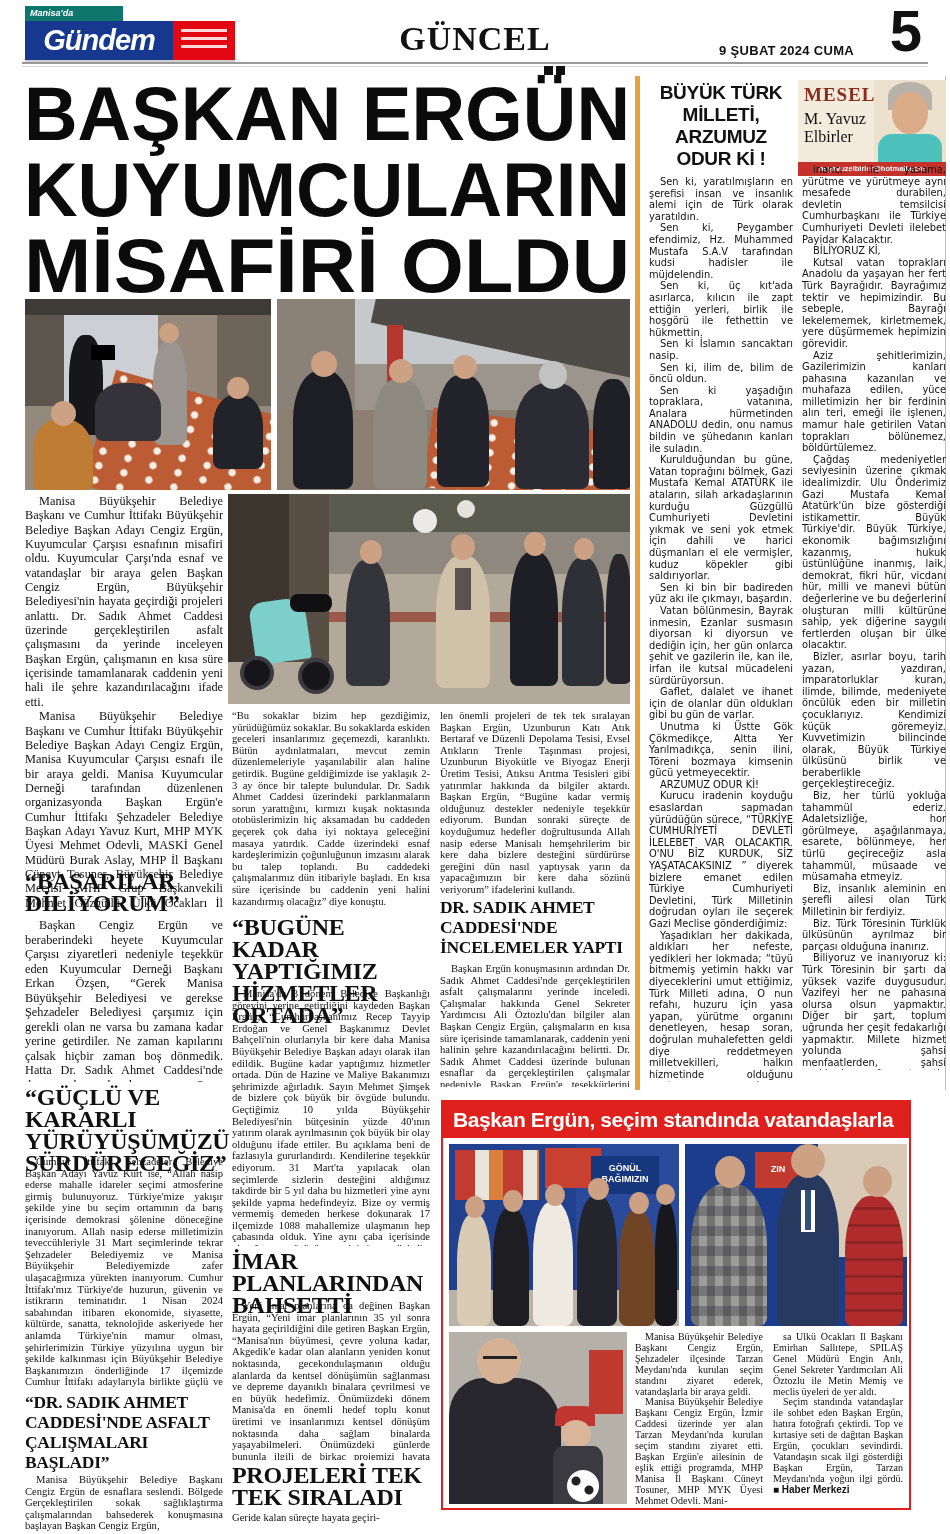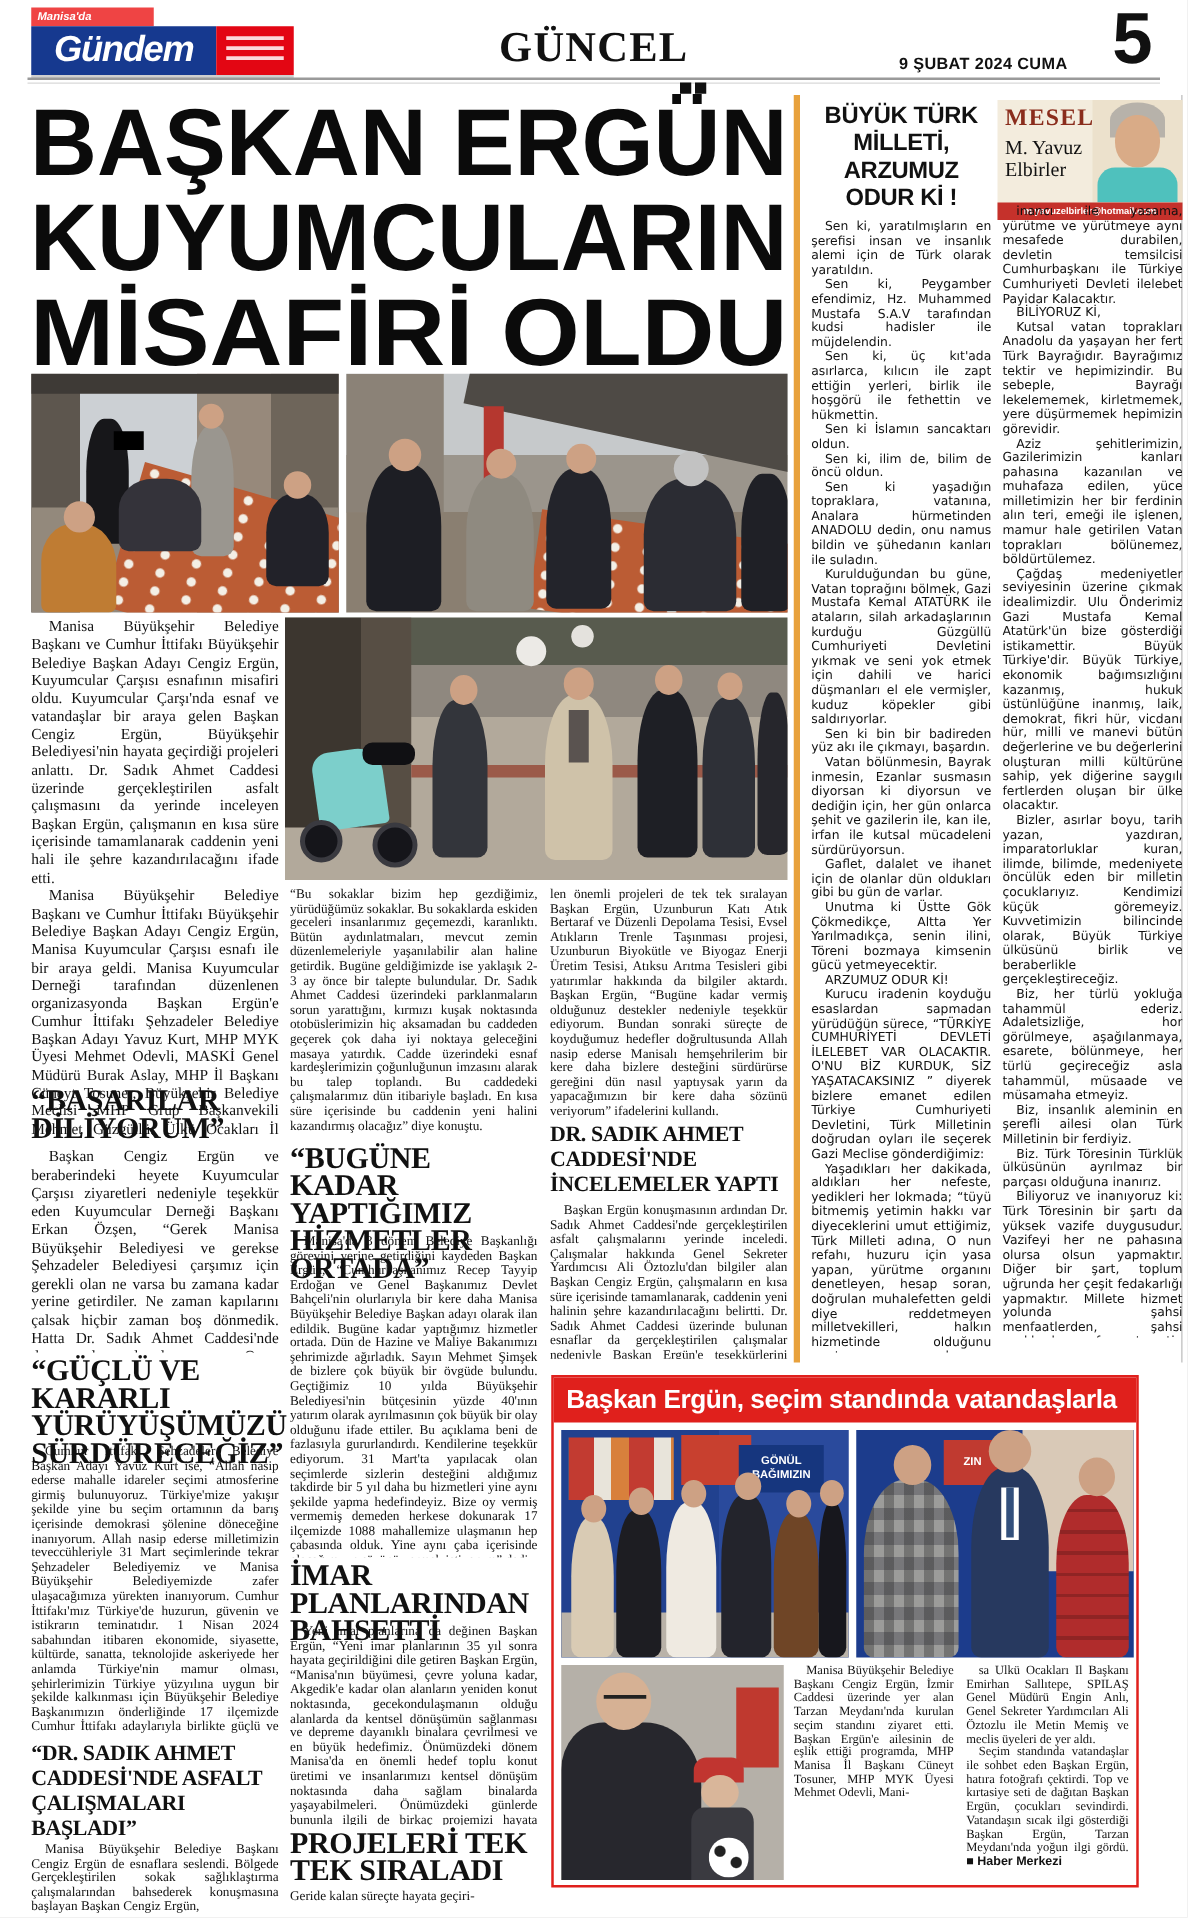--- a/index.html
+++ b/index.html
@@ -4,21 +4,21 @@
 <style>
   html,body{margin:0;padding:0;background:#e8e8e8;}
   .page{position:relative;width:950px;height:1534px;background:#fff;margin:0 auto;overflow:hidden;
         font-family:"Liberation Serif",serif;color:#111;}
   .page *{box-sizing:border-box;}
   .abs{position:absolute;}
   i{display:block;position:absolute;font-style:normal;}
 
   
   .logo{left:25px;top:6px;width:210px;height:57px;}
-  .logo-top{position:absolute;left:0;top:0;width:98px;height:15px;background:#ef4444;color:#fff;
+  .logo-top{position:absolute;left:0;top:0;width:98px;height:15px;background:#0f766e;color:#fff;
             font:italic bold 9px/15px "Liberation Sans",sans-serif;padding-left:5px;}
   .logo-main{position:absolute;left:0;top:15px;width:148px;height:39px;background:#16398f;color:#fff;
              font:italic bold 29px/38px "Liberation Sans",sans-serif;text-align:center;letter-spacing:-1px;}
   .logo-side{position:absolute;left:148px;top:15px;width:62px;height:39px;background:#e30613;}
   .logo-side i{left:8px;width:46px;height:3px;background:#fff;opacity:.85;}
   .logo-under{position:absolute;left:0;top:54px;width:210px;height:3px;background:#cfcfcf;}
   .guncel{left:0;top:20px;width:950px;text-align:center;
           font:bold 34px/38px "Liberation Serif",serif;letter-spacing:1px;}
   .hdate{right:96px;top:44px;font:bold 13px/14px "Liberation Sans",sans-serif;letter-spacing:.3px;}
   .pageno{right:28px;top:0;font:bold 58px/62px "Liberation Sans",sans-serif;}
@@ -210,21 +210,21 @@
       <i style="left:14px;top:2px;width:44px;height:28px;background:#b7b2aa;border-radius:50% 50% 0 0"></i>
       <i style="left:18px;top:12px;width:36px;height:42px;background:#d9ab87;border-radius:48%"></i>
       <i style="left:4px;bottom:0;width:64px;height:28px;background:#4fc1bd;border-radius:14px 14px 0 0"></i>
     </div>
     <div class="ac-mail">m.yavuzelbirler@hotmail.com</div>
   </div>
   <div class="op-col" style="left:649px;top:176px">
       <p>Sen ki, yaratılmışların en şerefisi insan ve insanlık alemi için de Türk olarak yaratıldın.</p>
       <p>Sen ki, Peygamber efendimiz, Hz. Muhammed Mustafa S.A.V tarafından kudsi hadisler ile müjdelendin.</p>
       <p>Sen ki, üç kıt'ada asırlarca, kılıcın ile zapt ettiğin yerleri, birlik ile hoşgörü ile fethettin ve hükmettin.</p>
-      <p>Sen ki İslamın sancaktarı oldun.</p>
+      <p>Sen ki İslamın sancaktarı nasip.</p>
       <p>Sen ki, ilim de, bilim de öncü oldun.</p>
       <p>Sen ki yaşadığın topraklara, vatanına, Analara hürmetinden ANADOLU dedin, onu namus bildin ve şühedanın kanları ile suladın.</p>
       <p>Kurulduğundan bu güne, Vatan toprağını bölmek, Gazi Mustafa Kemal ATATÜRK ile ataların, silah arkadaşlarının kurduğu Güzgüllü Cumhuriyeti Devletini yıkmak ve seni yok etmek için dahili ve harici düşmanları el ele vermişler, kuduz köpekler gibi saldırıyorlar.</p>
       <p>Sen ki bin bir badireden yüz akı ile çıkmayı, başardın.</p>
       <p>Vatan bölünmesin, Bayrak inmesin, Ezanlar susmasın diyorsan ki diyorsun ve dediğin için, her gün onlarca şehit ve gazilerin ile, kan ile, irfan ile kutsal mücadeleni sürdürüyorsun.</p>
       <p>Gaflet, dalalet ve ihanet için de olanlar dün oldukları gibi bu gün de varlar.</p>
       <p>Unutma ki Üstte Gök Çökmedikçe, Altta Yer Yarılmadıkça, senin ilini, Töreni bozmaya kimsenin gücü yetmeyecektir.</p>
       <p>ARZUMUZ ODUR Kİ!</p>
       <p>Kurucu iradenin koyduğu esaslardan sapmadan yürüdüğün sürece, “TÜRKİYE CUMHURİYETİ DEVLETİ İLELEBET VAR OLACAKTIR. O'NU BİZ KURDUK, SİZ YAŞATACAKSINIZ ” diyerek bizlere emanet edilen Türkiye Cumhuriyeti Devletini, Türk Milletinin doğrudan oyları ile seçerek Gazi Meclise gönderdiğimiz:</p>
       <p>Yaşadıkları her dakikada, aldıkları her nefeste, yedikleri her lokmada; “tüyü bitmemiş yetimin hakkı var diyeceklerini umut ettiğimiz, Türk Milleti adına, O nun refahı, huzuru için yasa yapan, yürütme organını denetleyen, hesap soran, doğrulan muhalefetten geldi diye reddetmeyen milletvekilleri, halkın hizmetinde olduğunu unutmayan, çalmayan çaldırmayan, toplumu muasır medeniyetler seviyesinin üzerine çıkarmak için çabalayan,</p>
@@ -282,20 +282,21 @@
       <i style="left:0;top:46px;width:112px;height:126px;background:#27272d;border-radius:30% 40% 0 0"></i>
       <i class="head" style="left:28px;top:6px;width:44px;height:46px;background:#d6b194"></i>
       <i style="left:34px;top:24px;width:34px;height:7px;border-top:3px solid #222"></i>
       <i style="left:106px;top:74px;width:40px;height:20px;background:#c13530;border-radius:10px 10px 0 0"></i>
       <i class="head" style="left:112px;top:88px;width:30px;height:28px;background:#d9b69a"></i>
       <i style="left:104px;top:114px;width:50px;height:58px;background:#3a3a40;border-radius:20% 20% 0 0"></i>
       <i style="left:118px;top:138px;width:32px;height:32px;border-radius:50%;background-color:#fff;background-image:radial-gradient(circle at 9px 11px,#222 4px,rgba(0,0,0,0) 5px),radial-gradient(circle at 22px 20px,#222 4px,rgba(0,0,0,0) 5px)"></i>
     </div>
 
     <div class="bb-col" style="left:192px;width:128px">
+      <p>Manisa Büyükşehir Belediye Başkanı Cengiz Ergün, Şehzadeler ilçesinde Tarzan Meydanı'nda kurulan seçim standını ziyaret ederek, vatandaşlarla bir araya geldi.</p>
       <p>Manisa Büyükşehir Belediye Başkanı Cengiz Ergün, İzmir Caddesi üzerinde yer alan Tarzan Meydanı'nda kurulan seçim standını ziyaret etti. Başkan Ergün'e ailesinin de eşlik ettiği programda, MHP Manisa İl Başkanı Cüneyt Tosuner, MHP MYK Üyesi Mehmet Odevli, Mani-</p>
     </div>
     <div class="bb-col" style="left:330px;width:130px">
       <p>sa Ülkü Ocakları İl Başkanı Emirhan Sallıtepe, SPILAŞ Genel Müdürü Engin Anlı, Genel Sekreter Yardımcıları Ali Öztozlu ile Metin Memiş ve meclis üyeleri de yer aldı.</p>
       <p><span>Seçim standında vatandaşlar ile sohbet eden Başkan Ergün, hatıra fotoğrafı çektirdi. Top ve kırtasiye seti de dağıtan Başkan Ergün, çocukları sevindirdi. Vatandaşın sıcak ilgi gösterdiği Başkan Ergün, Tarzan Meydanı'nda yoğun ilgi gördü.</span> <b class="byl">■ Haber Merkezi</b></p>
     </div>
   </div>
 
 </div>
 

